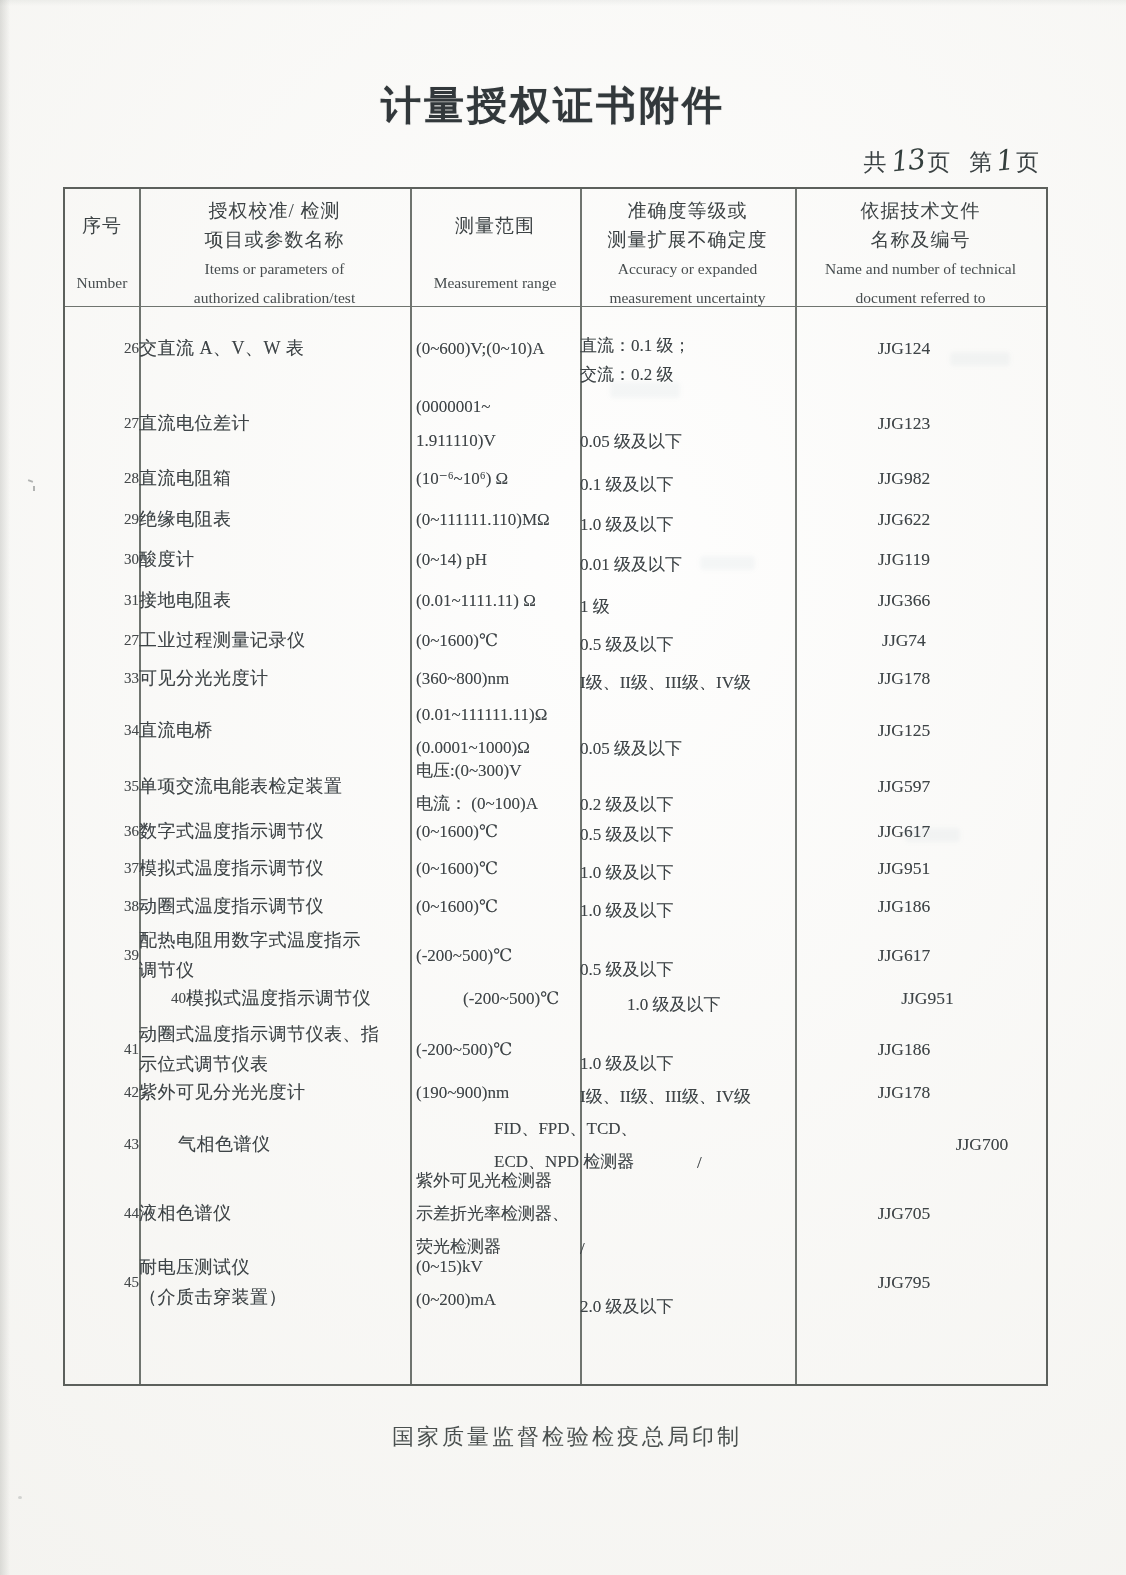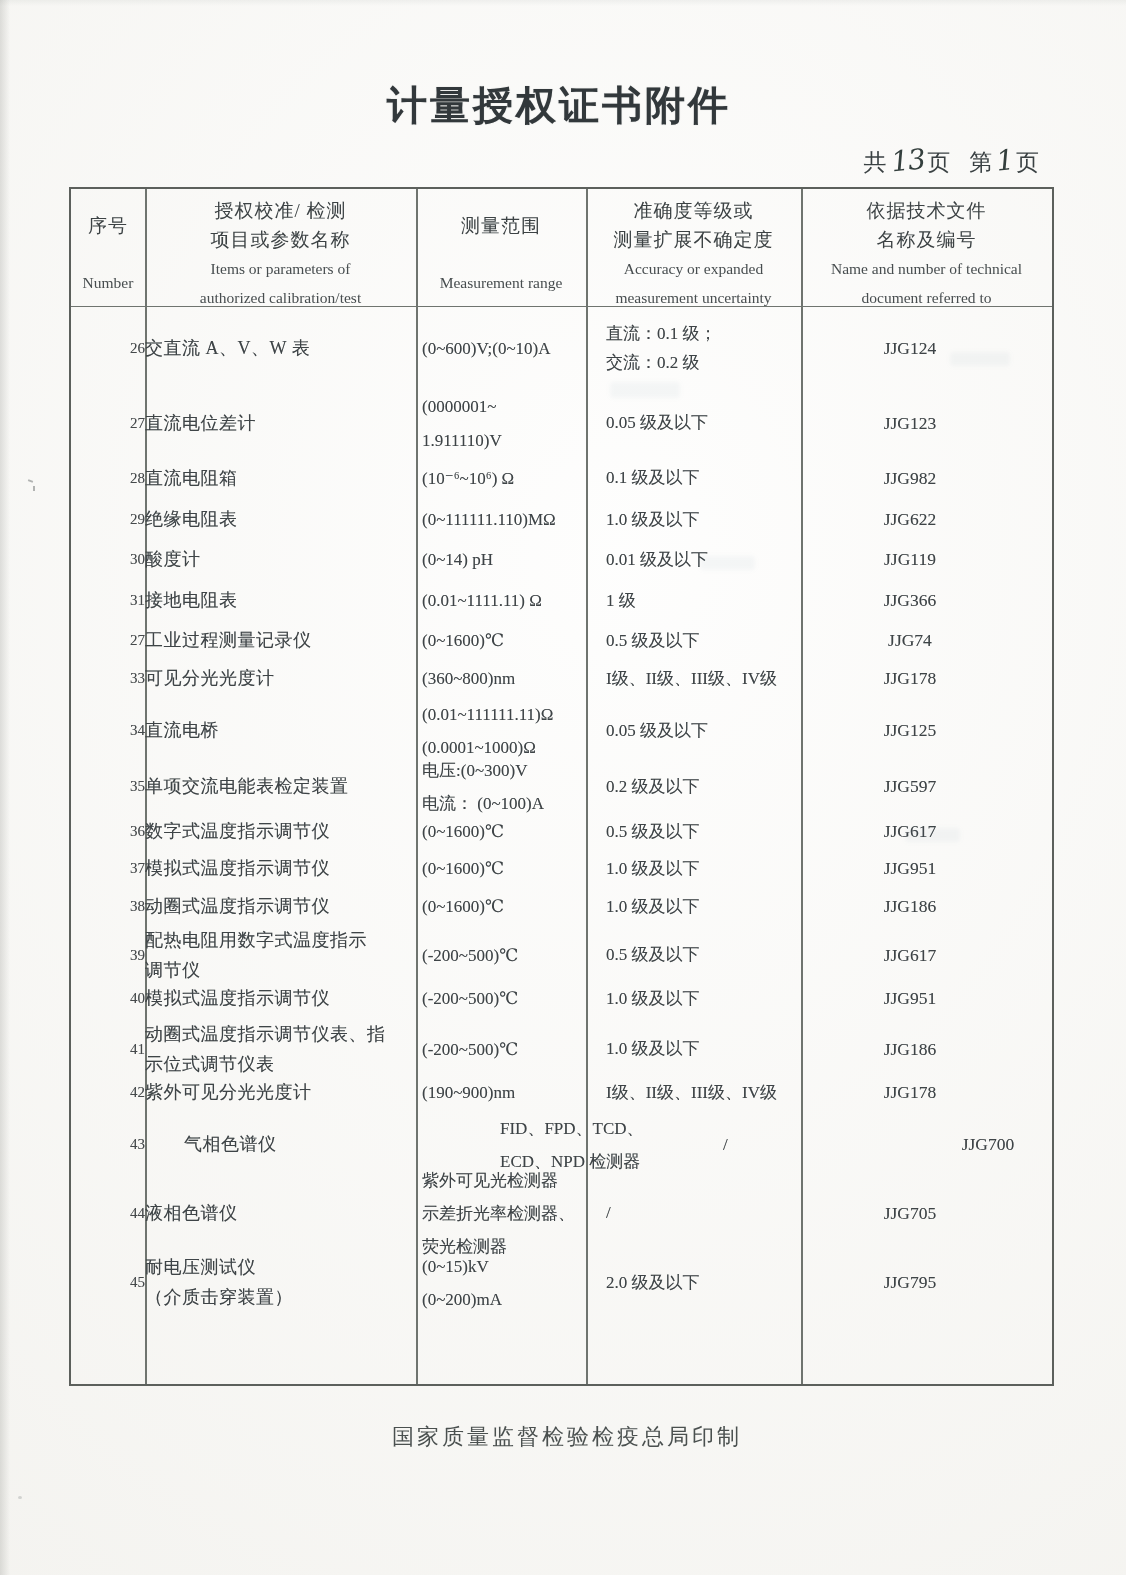--- a/index.html
+++ b/index.html
@@ -27,21 +27,21 @@
   .edge-shade{
     position:absolute;left:0;top:0;bottom:0;width:10px;
     background:linear-gradient(90deg,rgba(110,112,106,.20),rgba(110,112,106,0));
   }
   .top-shade{
     position:absolute;left:0;top:0;right:0;height:6px;
     background:linear-gradient(180deg,rgba(140,150,145,.10),rgba(140,150,145,0));
   }
   .doc-title{
     position:absolute;
-    top:78px;left:6px;width:1106px;
+    top:78px;left:0;width:1106px;
     text-align:center;
     font-size:40px;
     font-weight:700;
     letter-spacing:3px;
     color:#32383b;
     text-shadow:0 0 1px rgba(60,65,68,.35);
   }
   .pagination{
     position:absolute;
     top:144px;right:86px;
@@ -55,21 +55,21 @@
     display:inline-block;
     font-family:"DejaVu Serif",serif;
     font-size:28px;
     color:#343f3d;
     transform:rotate(-5deg) skewX(-10deg);
     margin:0 3px;
     letter-spacing:-1px;
   }
   .ctable{
     position:absolute;
-    left:69px;top:187px;
+    left:63px;top:187px;
     width:985px;height:1199px;
     border:2px solid var(--line-dark);
     box-sizing:border-box;
   }
   .vline{
     position:absolute;top:0;bottom:0;width:1.5px;
     background:var(--line);
   }
   .vl1{left:74px;} .vl2{left:345px;} .vl3{left:515px;} .vl4{left:730px;}
   .thead{
@@ -106,21 +106,21 @@
   .cell span{
     white-space:pre-line;
     line-height:1.7;
     text-shadow:0 0 .5px rgba(62,68,71,.35);
   }
   .col1{justify-content:flex-end;font-size:15px;color:#45494b;}
   .col2{font-size:18px;letter-spacing:.5px;}
   .col2 span{line-height:1.65;}
   .col3{padding-left:6px;font-size:17px;}
   .col3 span{line-height:1.95;}
-  .col4{padding-left:20px;font-size:17px;}
+  .col4{font-size:17px;align-items:flex-end;}
   .col5{justify-content:center;padding-right:33px;font-size:17.5px;}
   .footer-imprint{
     position:absolute;
     top:1422px;left:12px;width:1110px;
     text-align:center;
     font-size:22px;
     letter-spacing:3px;
     color:#4a504f;
   }
   .speck{position:absolute;background:rgba(90,95,95,.45);}
@@ -418,21 +418,21 @@
           <div class="cell col3">
             <span>(-200~500)℃</span>
           </div>
           <div class="cell col4">
             <span>0.5 级及以下</span>
           </div>
           <div class="cell col5">
             <span>JJG617</span>
           </div>
         </div>
-        <div class="trow" style="height: 42px;">
+        <div class="trow" style="height: 42px; margin-left: 47px;">
           <div class="cell col1">
             <span>40</span>
           </div>
           <div class="cell col2">
             <span>模拟式温度指示调节仪</span>
           </div>
           <div class="cell col3">
             <span>(-200~500)℃</span>
           </div>
           <div class="cell col4">

